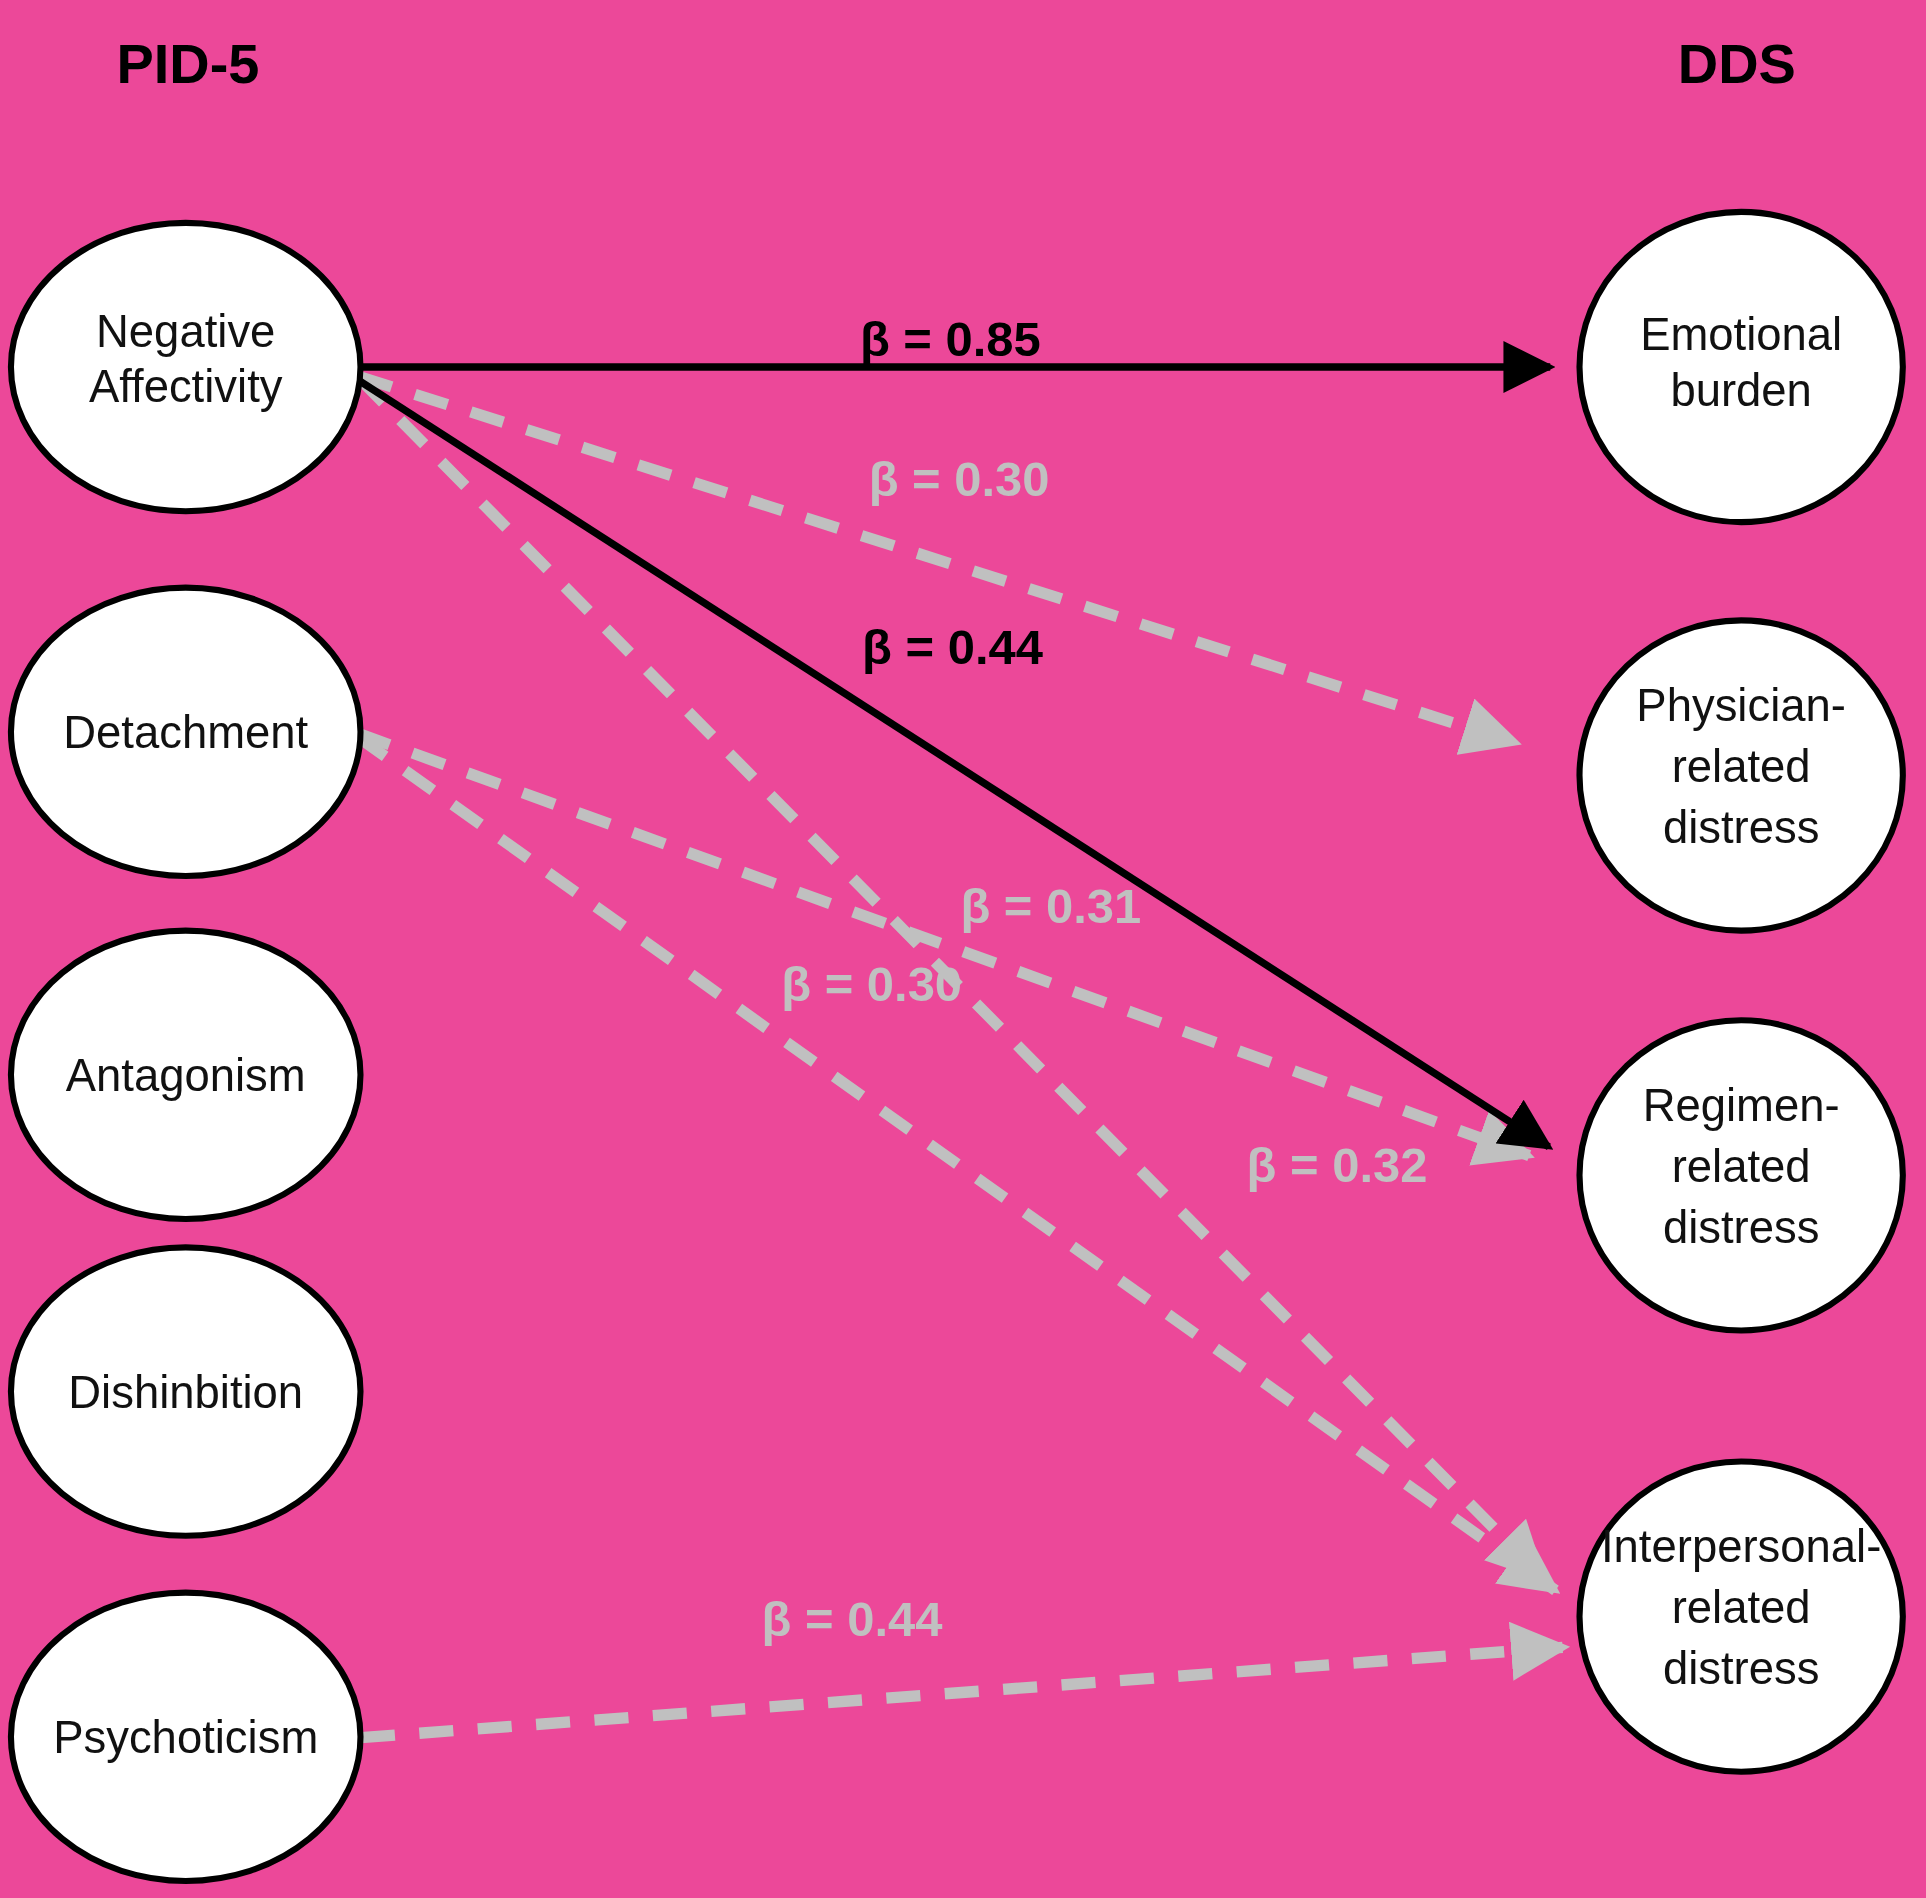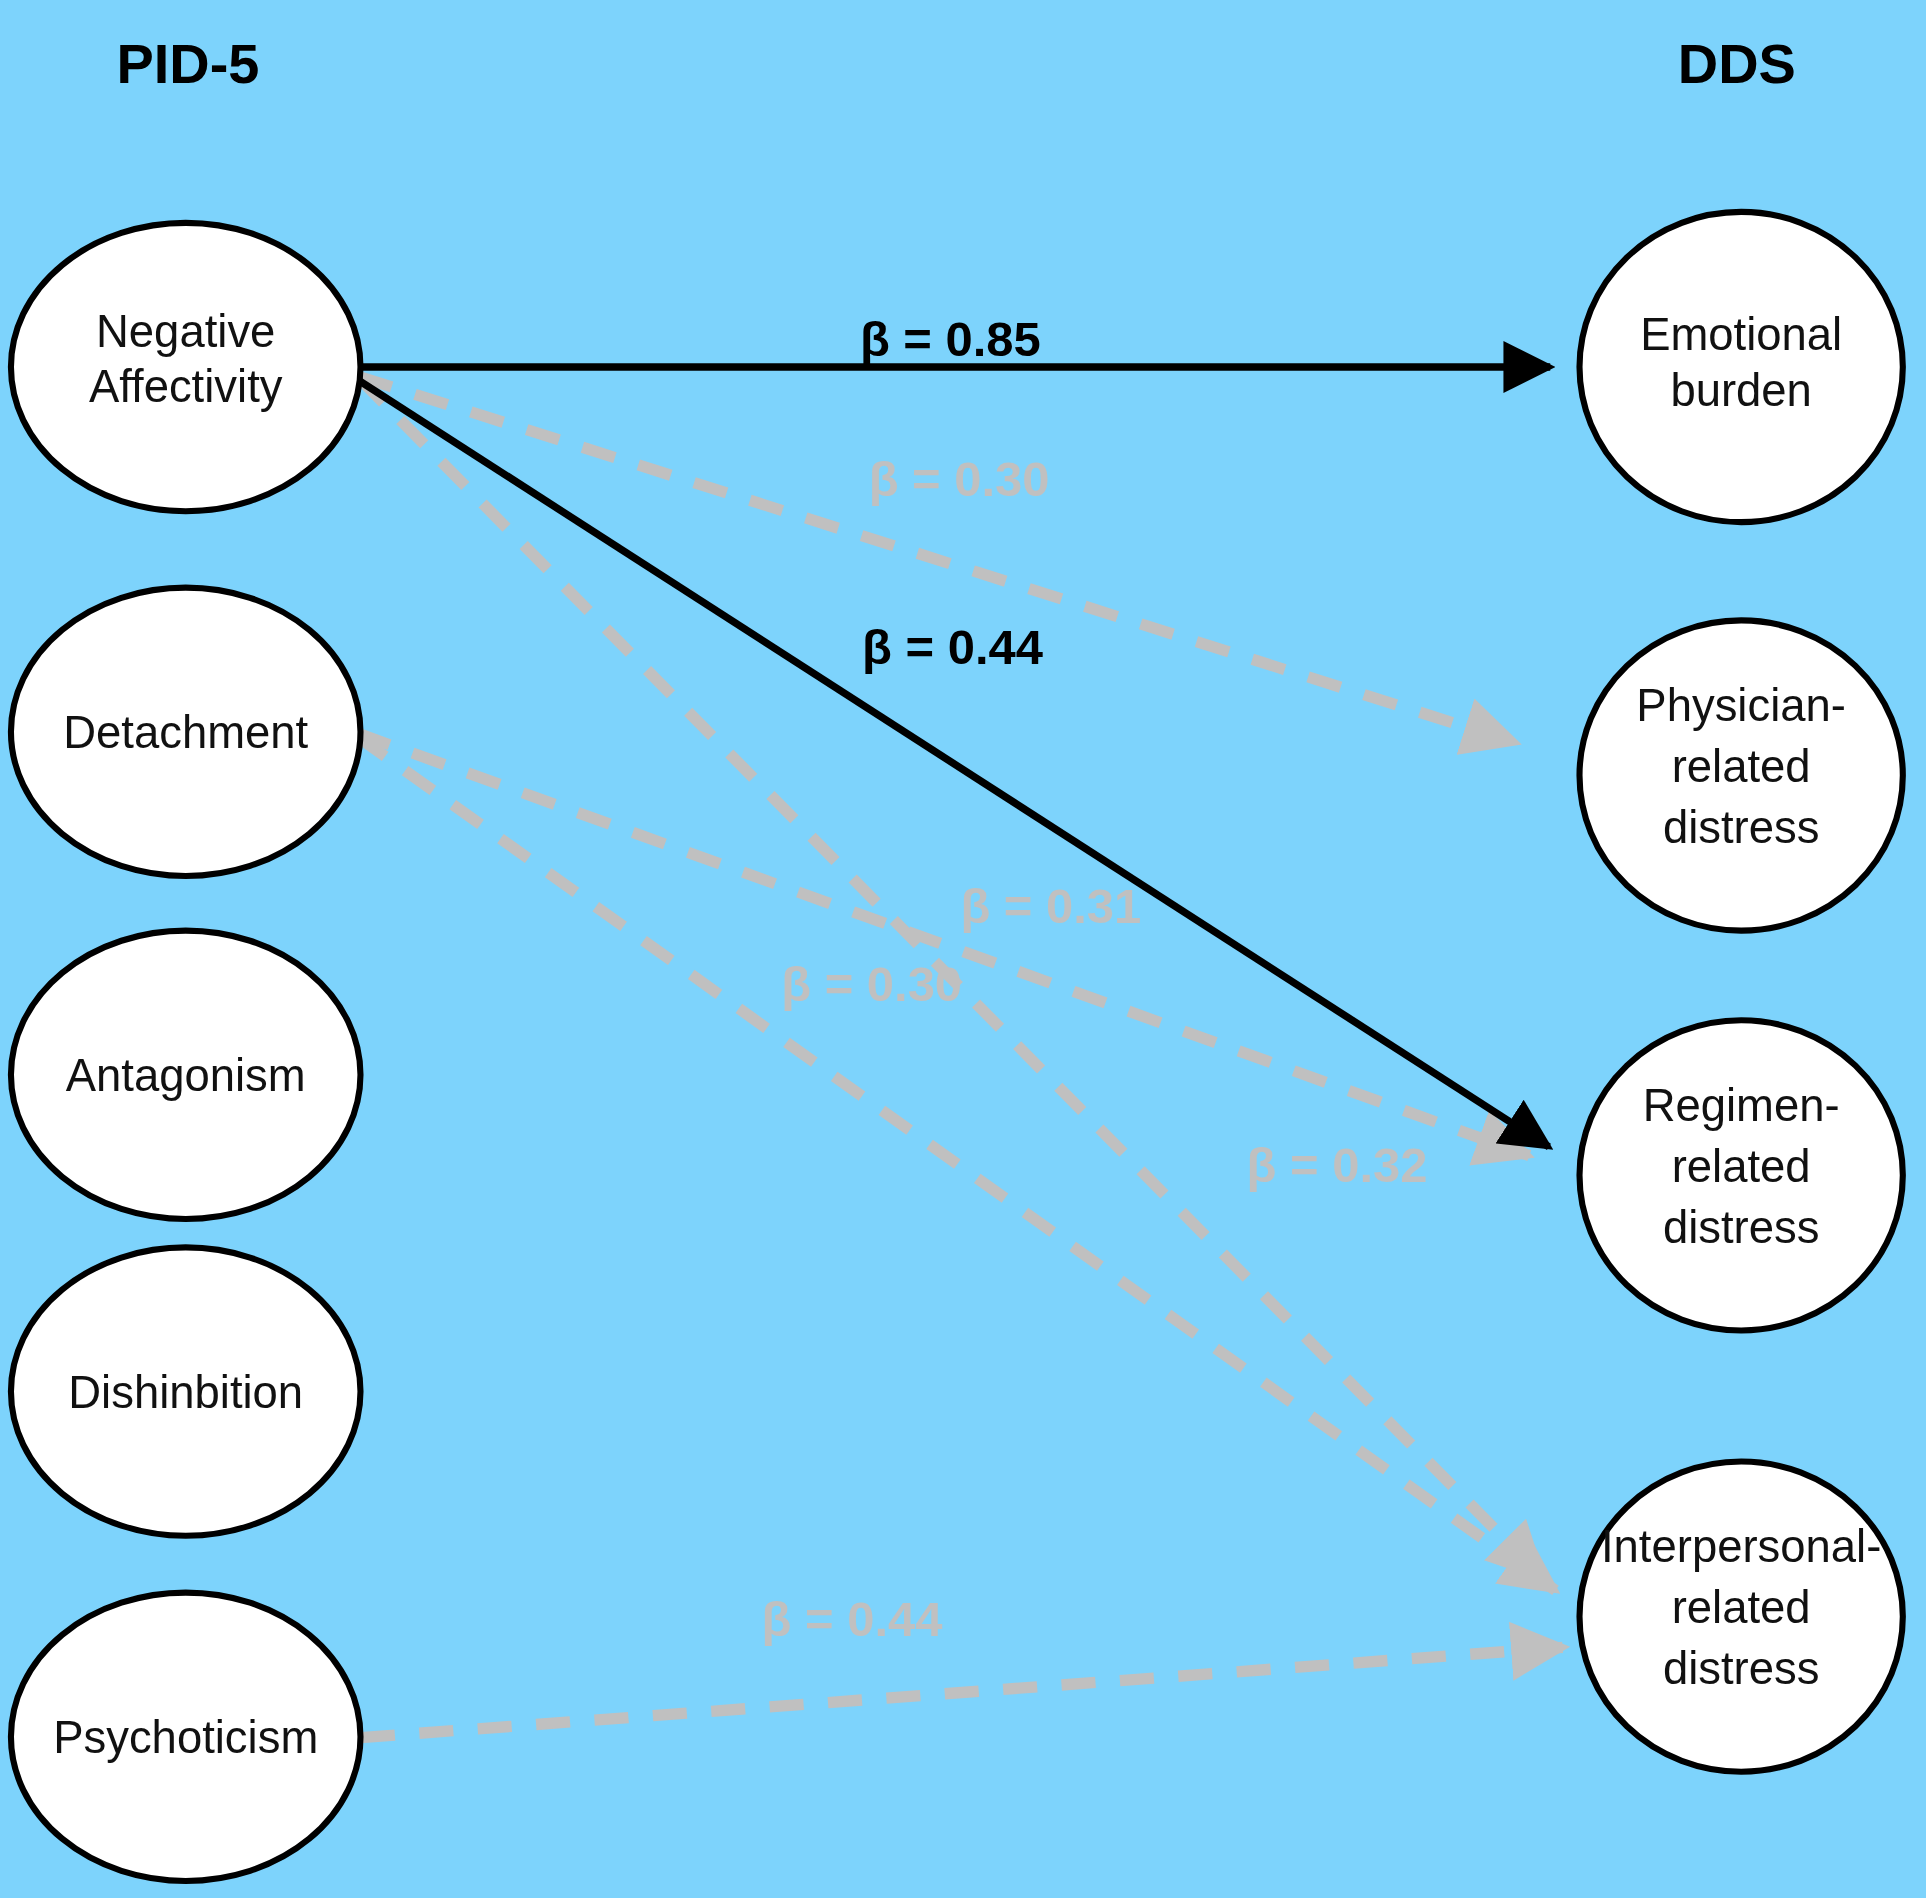--- a/index.html
+++ b/index.html
@@ -4,21 +4,21 @@
 <style>
   html, body {
     margin: 0;
     padding: 0;
     background: #ffffff;
   }
   #page {
     position: relative;
     width: 1926px;
     height: 1898px;
-    background: #7dd3fc;
+    background: #ec4899;
     font-family: "Liberation Sans", sans-serif;
     overflow: hidden;
     text-align: center;
   }
   #diagram {
     position: absolute;
     left: 0;
     top: 0;
     width: 1926px;
     height: 1898px;

